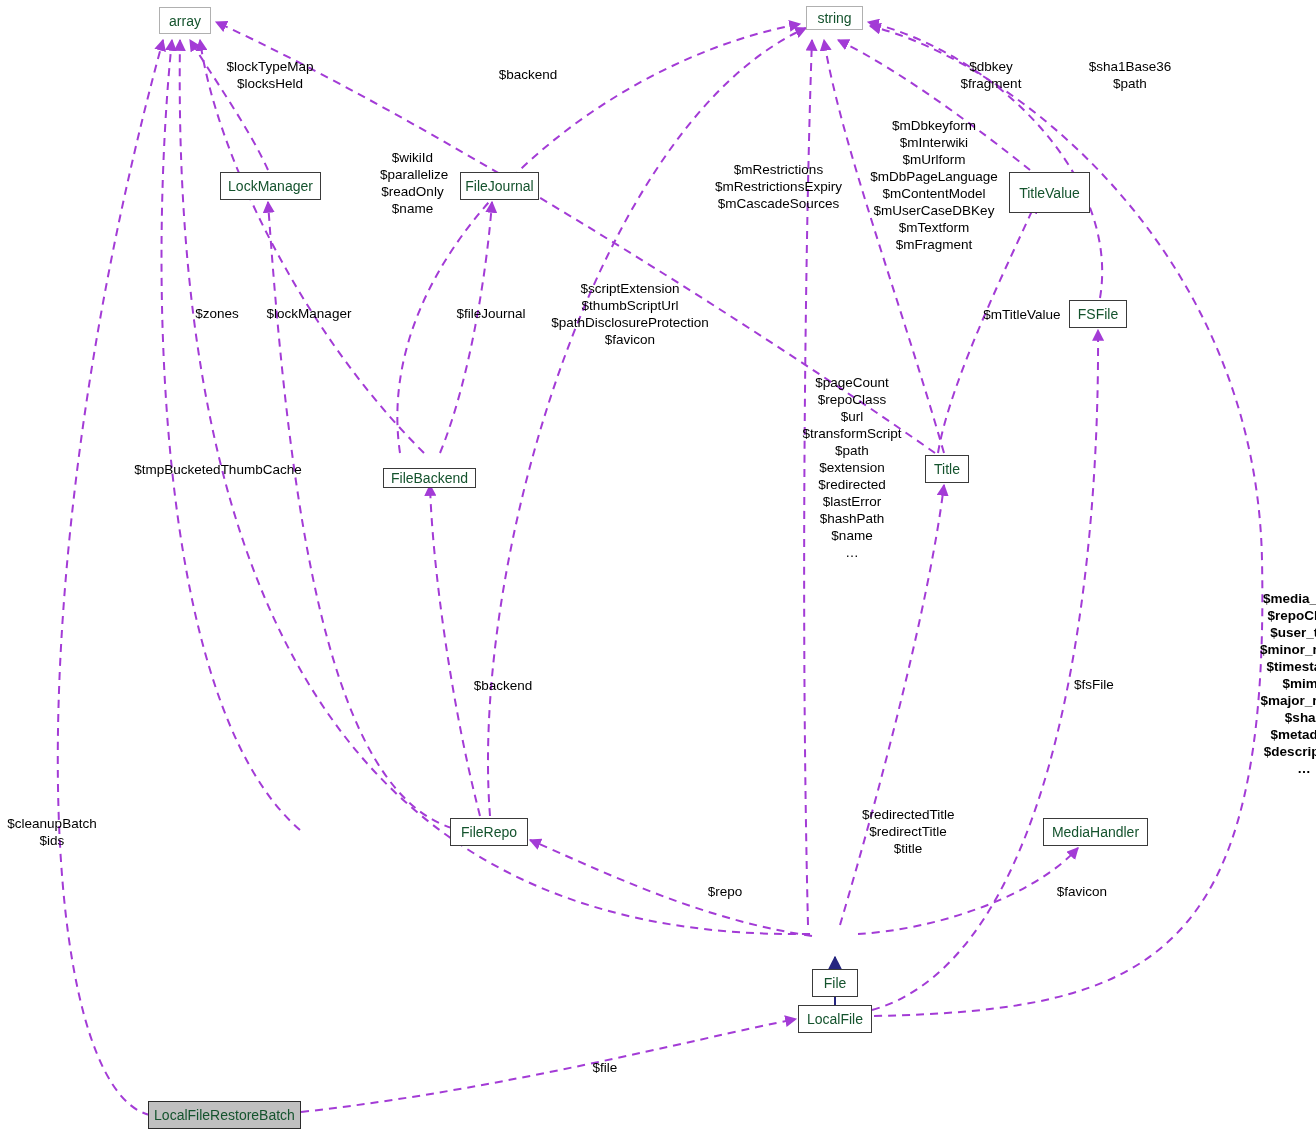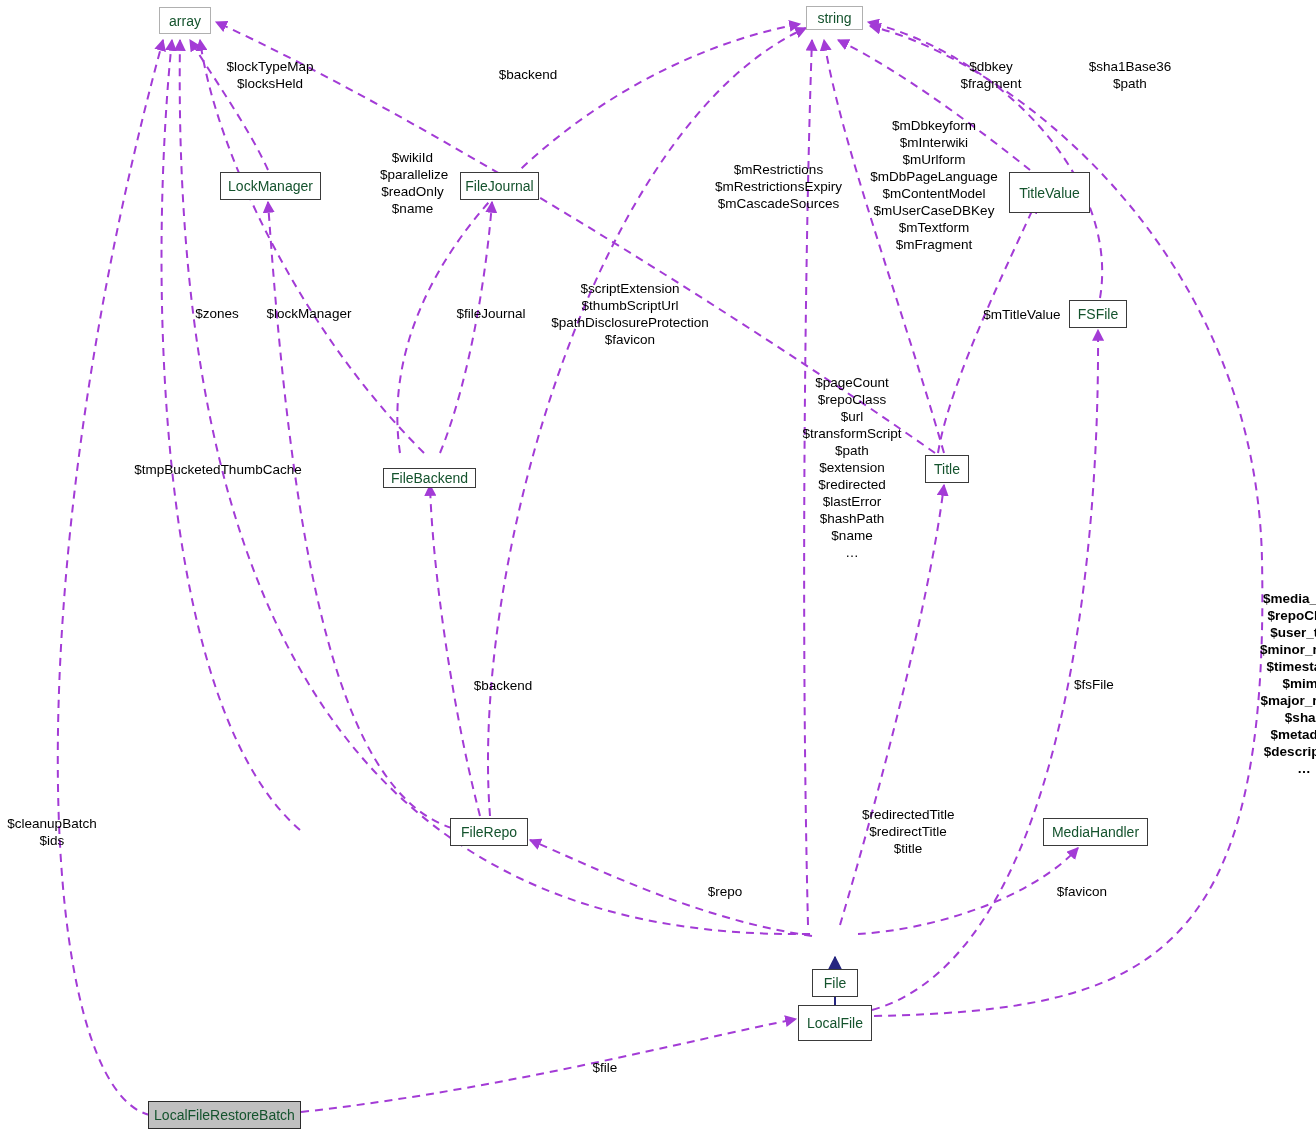--- a/index.html
+++ b/index.html
@@ -160,21 +160,21 @@
   </div>
 
   <div class="node" style="left:1043px; top:818px; width:105px; height:28px;">
     <span>MediaHandler</span>
   </div>
 
   <div class="node" style="left:812px; top:925px; width:46px; height:28px;margin-top:44px;">
     <span>File</span>
   </div>
 
-  <div class="node" style="left:798px; top:1005px; width:74px; height:36px;">
+  <div class="node" style="left:798px; top:1005px; width:74px; height:28px;">
     <span>LocalFile</span>
   </div>
 
   <div class="node highlight" style="left:148px; top:1101px; width:153px; height:28px;">
     <span>LocalFileRestoreBatch</span>
   </div>
 
   <div class="edge-label" style="left:214px; top:58px; width:112px;">$lockTypeMap
 $locksHeld</div>
 

